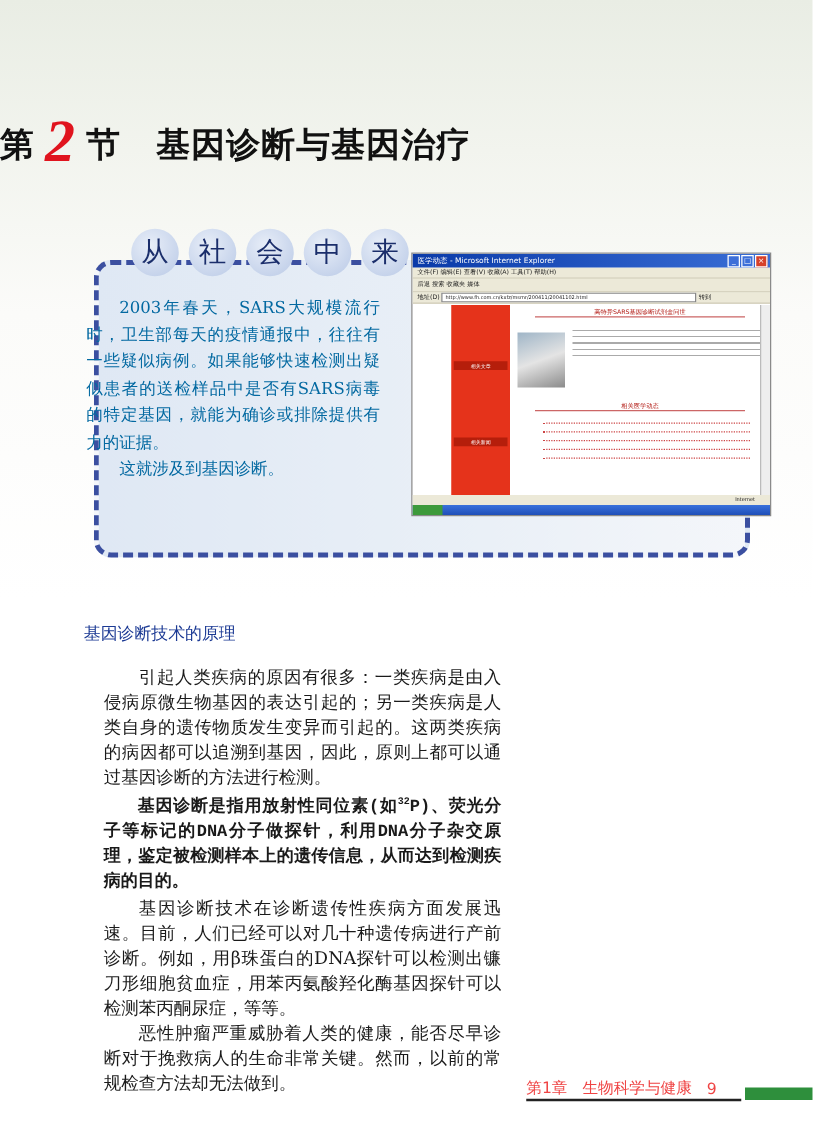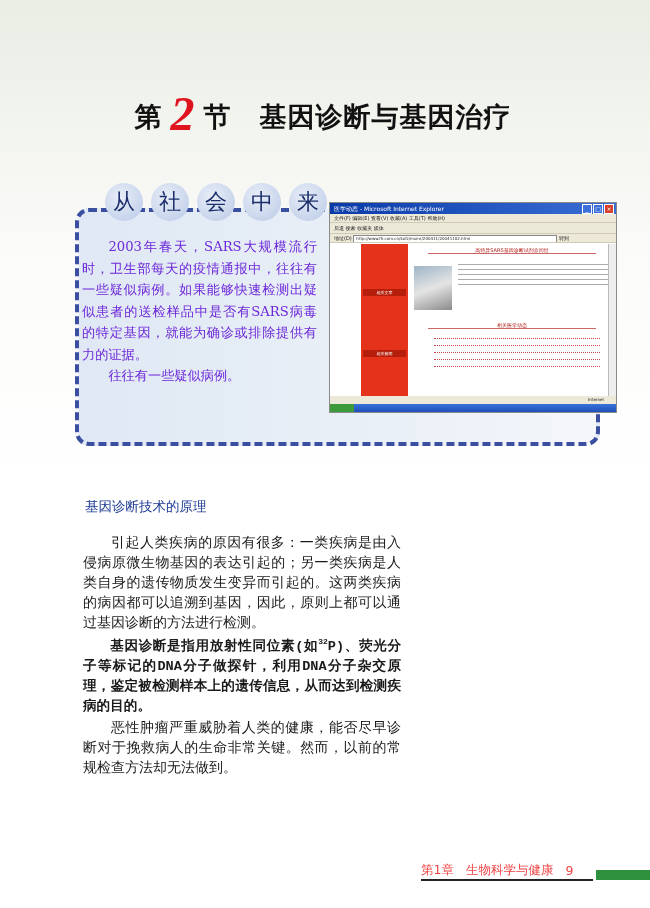--- a/index.html
+++ b/index.html
@@ -3,21 +3,21 @@
   <meta charset="utf-8">
   <style>
     html, body { margin: 0; padding: 0; }
     body {
       width: 650px; height: 908px; position: relative; overflow: hidden;
       background: linear-gradient(180deg, #e9ede4 0px, #f2f4ee 120px, #fbfbf9 250px, #ffffff 480px);
       font-family: "DejaVu Serif", "Liberation Serif", serif;
       color: #1a1a1a;
     }
     .title {
-      position: absolute; top: 86px; left: 0; width: 646px; text-align: center;
+      position: absolute; top: 86px; left: 0; width: 646px; 
       font-family: "DejaVu Sans", "Liberation Sans", sans-serif; font-weight: bold;
       font-size: 27px; letter-spacing: 1px; color: #111;
     }
     .title .num {
       font-family: "Liberation Serif", "DejaVu Serif", serif; font-style: italic;
       color: #e0141e; font-size: 48px; font-weight: bold; vertical-align: -4px; margin: 0 8px;
     }
     .title .sect { margin-right: 28px; }
 
     .society-box {
@@ -29,22 +29,22 @@
     .badge-row {
       position: absolute; left: 105px; top: 183px; display: flex; gap: 8px;
     }
     .badge {
       width: 38px; height: 38px; border-radius: 50%;
       background: radial-gradient(circle at 40% 35%, #e8eef8, #b9c9e6);
       display: flex; align-items: center; justify-content: center;
       font-size: 22px; color: #1b2e6b; font-family: "DejaVu Serif", serif;
     }
     .society-text {
-      position: absolute; left: 82px; top: 236px; width: 235px;
-      font-size: 13.2px; line-height: 21.5px; color: #6d28d9;
+      position: absolute; left: 69px; top: 236px; width: 235px;
+      font-size: 13.2px; line-height: 21.5px; color: #0369a1;
     }
     .society-text p { margin: 0; text-indent: 2em; text-align: justify; }
 
     .browser {
       position: absolute; left: 329px; top: 202px; width: 286px; height: 209px;
       border: 1px solid #8a8a8a; background: #fff; overflow: hidden;
       font-family: "DejaVu Sans", sans-serif;
     }
     .b-title {
       height: 11px; background: linear-gradient(90deg, #0a3aa8, #3a6ed6);
@@ -67,21 +67,21 @@
     .b-photo { position: absolute; left: 6px; top: 22px; width: 38px; height: 44px; background: linear-gradient(160deg, #9fb5c7, #e4e4e4 50%, #8b8b8b); }
     .b-art { margin-left: 44px; margin-top: 10px; height: 24px; background: repeating-linear-gradient(180deg, #555 0 1px, transparent 1px 5px); opacity: .5; }
     .b-rel { margin: 30px 10px 0 20px; }
     .b-rel div { height: 5px; border-bottom: 1px dotted #c44; margin: 1px 0; }
     .b-scroll { position: absolute; right: 0; top: 41px; bottom: 16px; width: 7px; background: #eeeeee; border-left: 1px solid #bbb; }
     .b-status { position: absolute; left: 0; right: 0; bottom: 8px; height: 8px; background: #ece9d8; font-size: 4px; line-height: 8px; text-align: right; padding-right: 12px; }
     .b-task { position: absolute; left: 0; right: 0; bottom: 0; height: 8px; background: linear-gradient(180deg, #3a72dc, #1f4fb8); }
     .b-task .start { width: 24px; height: 8px; background: #3d9a3b; }
 
     .section-head {
-      position: absolute; left: 85px; top: 498px;
+      position: absolute; left: 67px; top: 498px;
       font-family: "DejaVu Sans", sans-serif; font-size: 13.5px; color: #1c3a94;
     }
     .body-text {
       position: absolute; left: 83px; top: 532px; width: 318px;
       font-size: 14px; line-height: 20px; color: #1a1a1a;
     }
     .body-text p { margin: 0; text-indent: 2em; text-align: justify; }
     .body-text p.bold { font-family: Liberation Mono, monospace; font-weight: bold; font-size: 13.6px; }
     .body-text sup { font-size: 8px; }
 
@@ -104,21 +104,21 @@
 <div class="society-box"></div>
 <div class="badge-row">
   <div class="badge">从</div>
   <div class="badge">社</div>
   <div class="badge">会</div>
   <div class="badge">中</div>
   <div class="badge">来</div>
 </div>
 <div class="society-text">
   <p>2003年春天，SARS大规模流行时，卫生部每天的疫情通报中，往往有一些疑似病例。如果能够快速检测出疑似患者的送检样品中是否有SARS病毒的特定基因，就能为确诊或排除提供有力的证据。</p>
-  <p>往往有一些疑似病例。</p>
+  <p>这就涉及到基因诊断。</p>
 </div>
 
 <div class="browser">
   <div class="b-title">
     <span>医学动态 - Microsoft Internet Explorer</span>
     <div class="ctl">
       <span>_</span>
       <span>□</span>
       <span class="x">×</span>
     </div>
@@ -155,20 +155,21 @@
   <div class="b-status">Internet</div>
   <div class="b-task">
       <div class="start"></div>
     </div>
 </div>
 
 <div class="section-head">基因诊断技术的原理</div>
 <div class="body-text">
   <p>引起人类疾病的原因有很多：一类疾病是由入侵病原微生物基因的表达引起的；另一类疾病是人类自身的遗传物质发生变异而引起的。这两类疾病的病因都可以追溯到基因，因此，原则上都可以通过基因诊断的方法进行检测。</p>
   <p class="bold"><span>基因诊断是指用放射性同位素(如</span><sup>32</sup><span>P)、荧光分子等标记的DNA分子做探针，利用DNA分子杂交原理，鉴定被检测样本上的遗传信息，从而达到检测疾病的目的。</span></p>
+  <p>基因诊断技术在诊断遗传性疾病方面发展迅速。目前，人们已经可以对几十种遗传病进行产前诊断。例如，用β珠蛋白的DNA探针可以检测出镰刀形细胞贫血症，用苯丙氨酸羟化酶基因探针可以检测苯丙酮尿症，等等。</p>
   <p>恶性肿瘤严重威胁着人类的健康，能否尽早诊断对于挽救病人的生命非常关键。然而，以前的常规检查方法却无法做到。</p>
 </div>
 
 <div class="footer">
   <span class="chap">第1章</span>
   <span>生物科学与健康</span>
   <span class="pg">9</span>
 </div>
 <div class="footer-line"></div>
 <div class="footer-green"></div>

